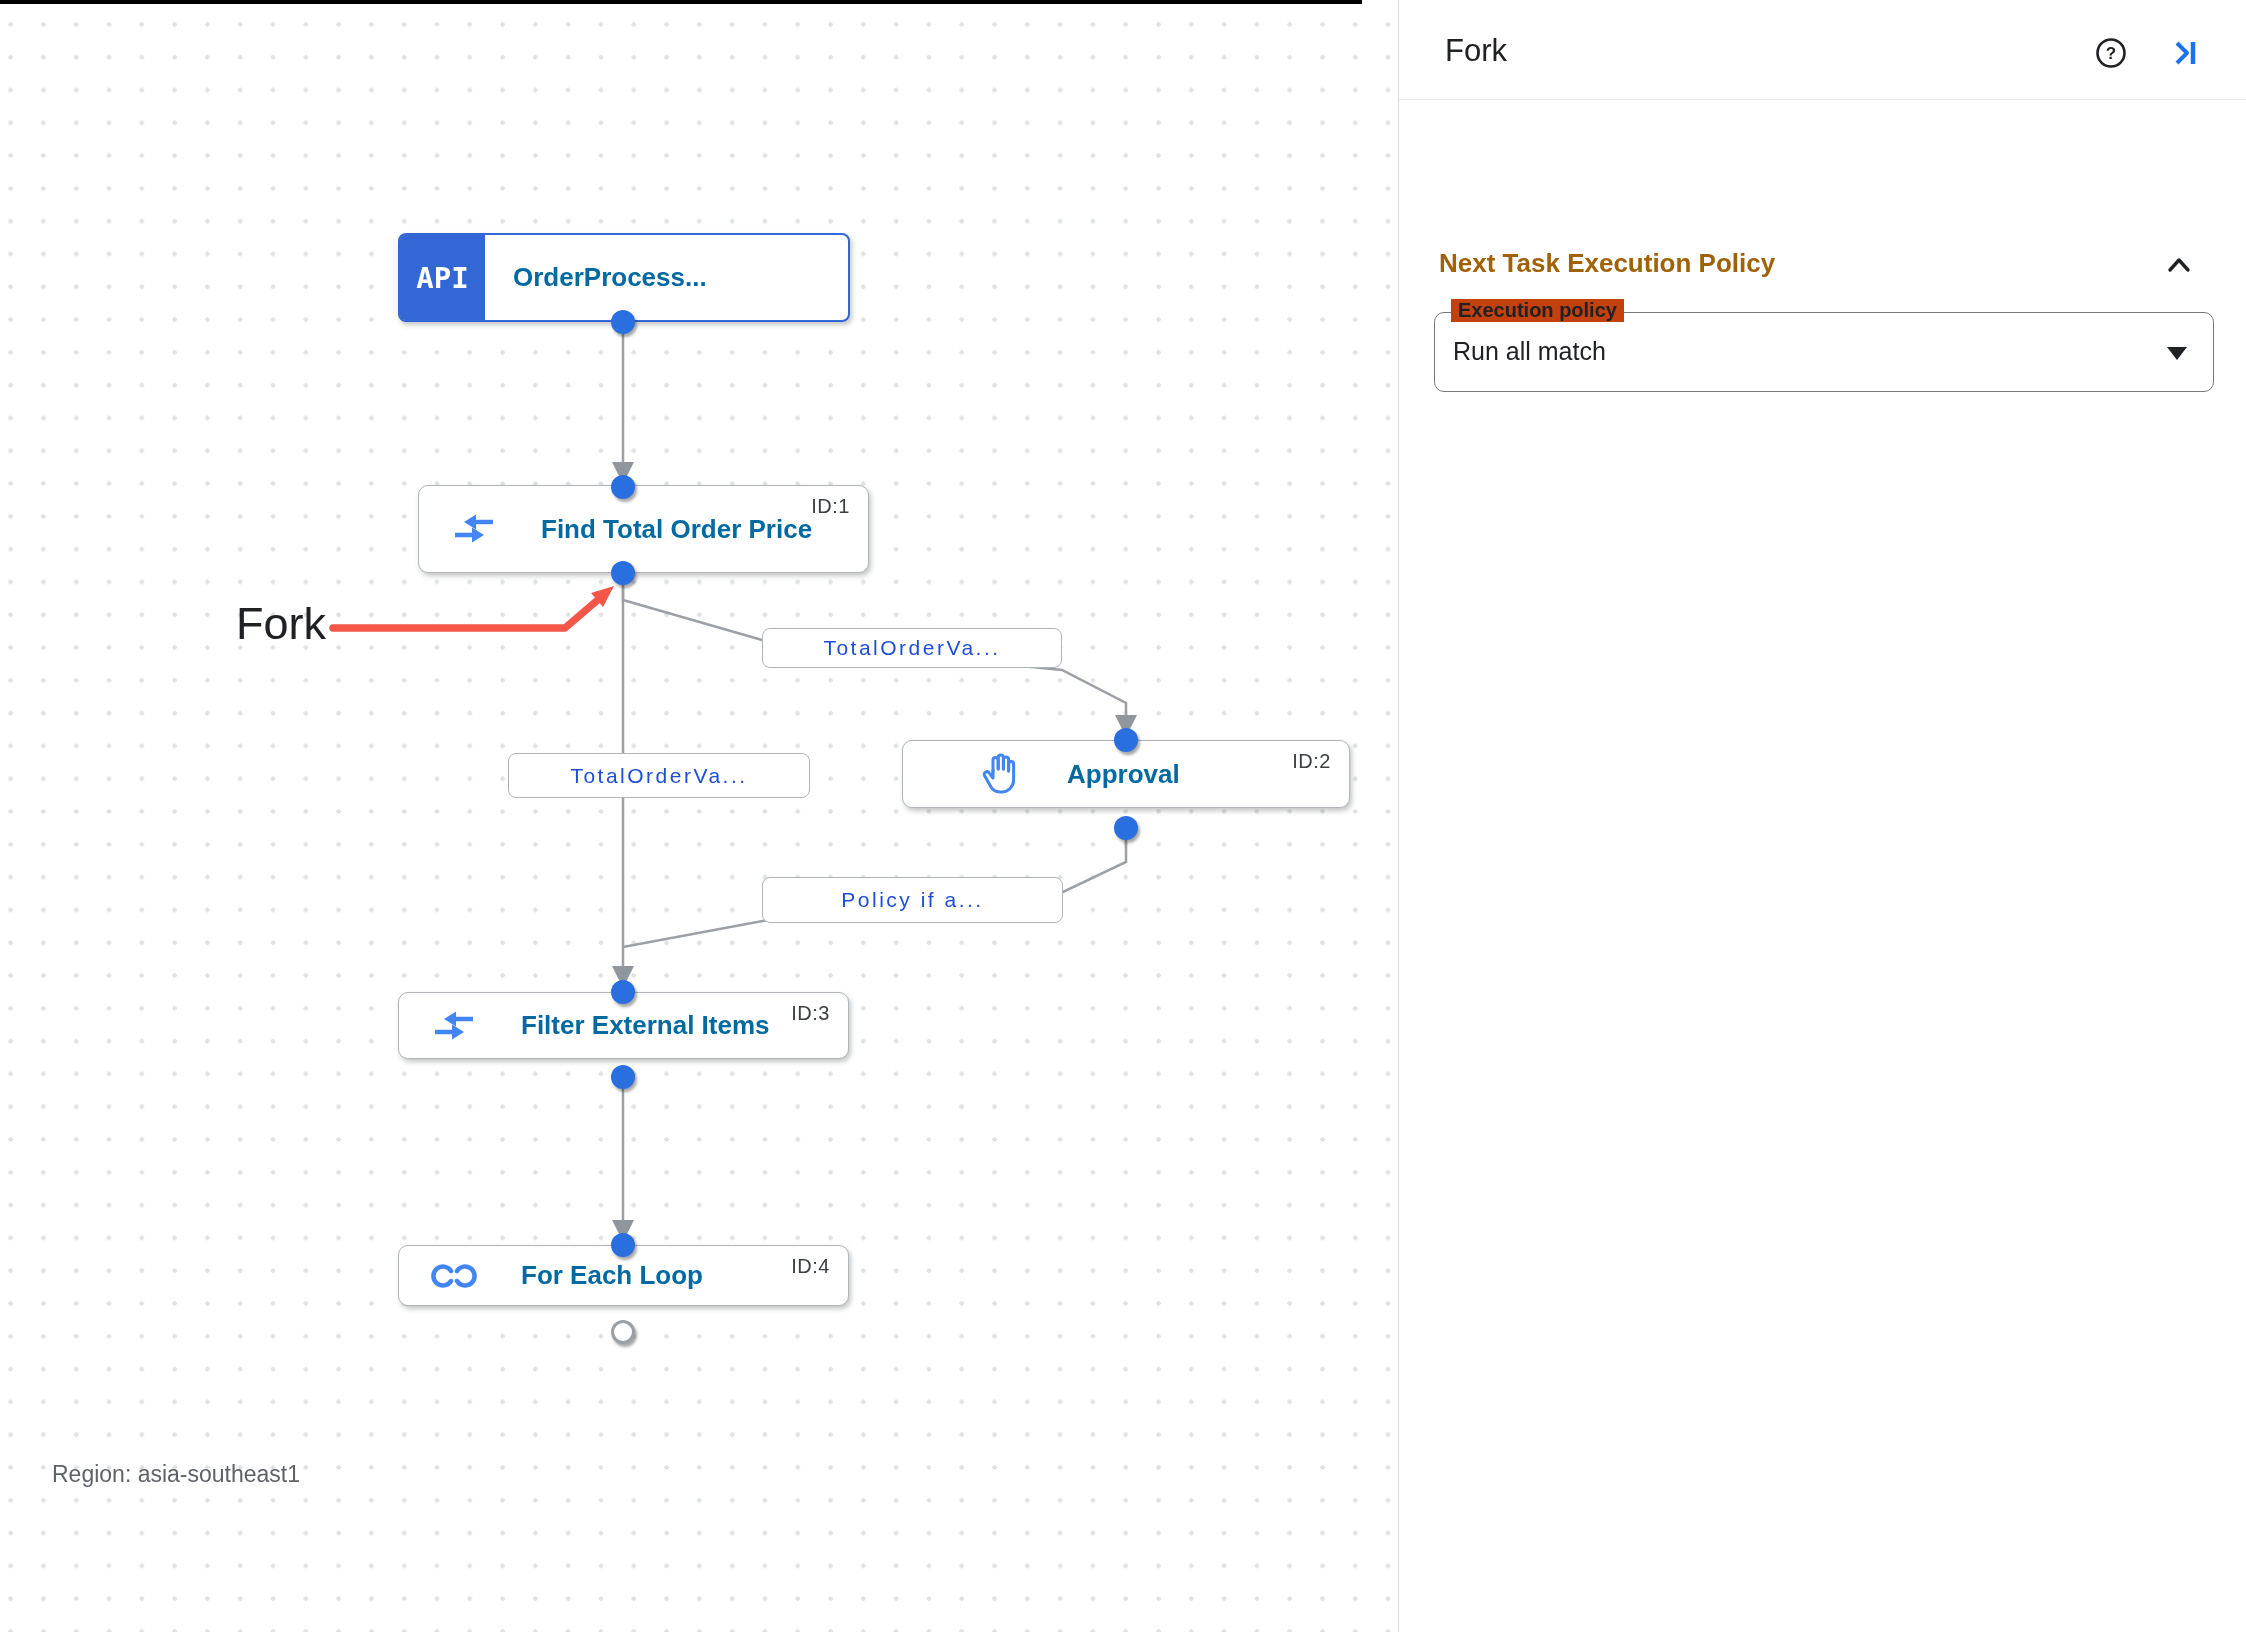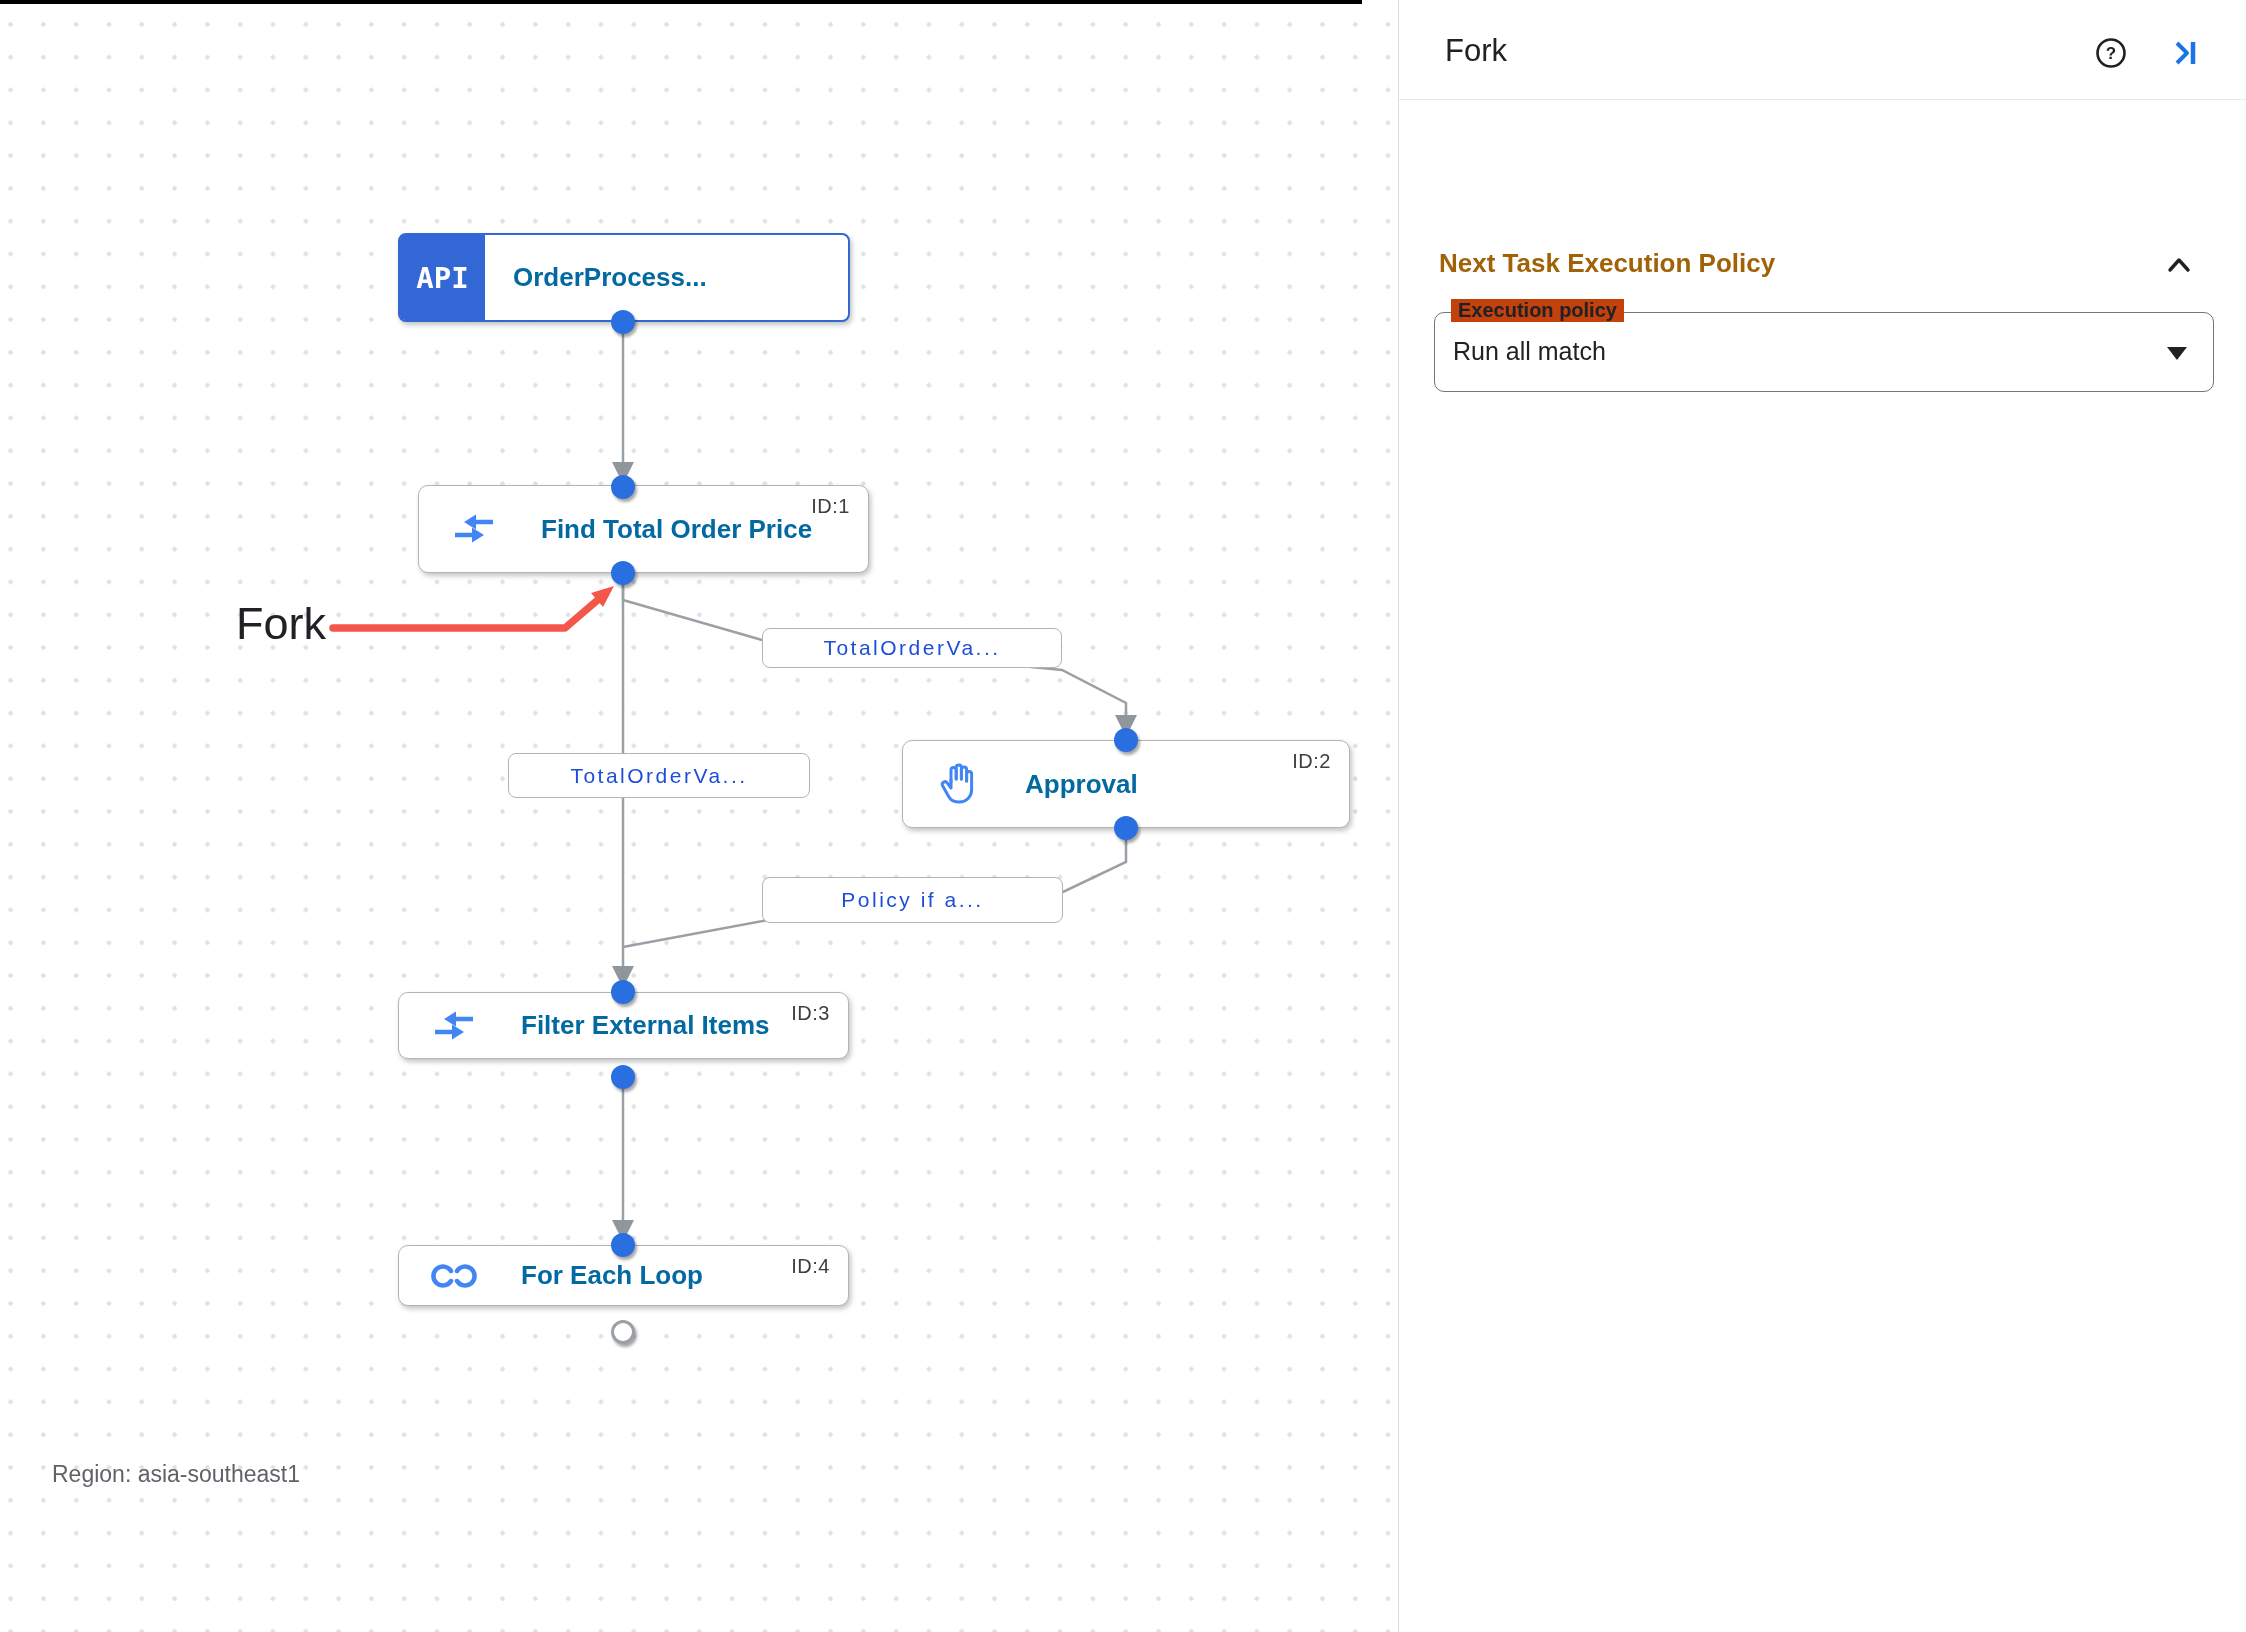--- a/index.html
+++ b/index.html
@@ -114,21 +114,21 @@
           <g fill="#4285f4" stroke="none">
             <polygon points="12,13 24,5.5 24,20.5"></polygon>
               <polygon points="32,26 20,18.5 20,33.5"></polygon>
           </g>
         </svg>
       </div>
       <div class="title">Find Total Order Price</div>
       <div class="id-tag">ID:1</div>
     </div>
 
-    <div class="node" style="left:902px; top:740px; width:448px; height:88px;">
+    <div class="node" style="left:902px; top:740px; width:448px; height:68px;padding-left:42px;">
       <div class="icon-box">
         <svg width="42" height="44" viewBox="0 0 42 44">
           <g stroke="#4285f4" stroke-width="3" fill="none" stroke-linecap="round" stroke-linejoin="round">
             <path d="M14,20 L14,8 a2.6,2.6 0 0 1 5.2,0 L19.2,17"></path>
             <path d="M19.2,17 L19.2,5.5 a2.6,2.6 0 0 1 5.2,0 L24.4,17"></path>
             <path d="M24.4,17 L24.4,7.5 a2.6,2.6 0 0 1 5.2,0 L29.6,19"></path>
             <path d="M29.6,19 L29.6,12 a2.5,2.5 0 0 1 5,0 L34.6,28 a12,12 0 0 1 -12,12 L21,40 a11,11 0 0 1 -9.5,-5.7 L5.5,23.5 a2.7,2.7 0 0 1 4.7,-2.6 L14,26 L14,18"></path>
           </g>
         </svg>
       </div>

